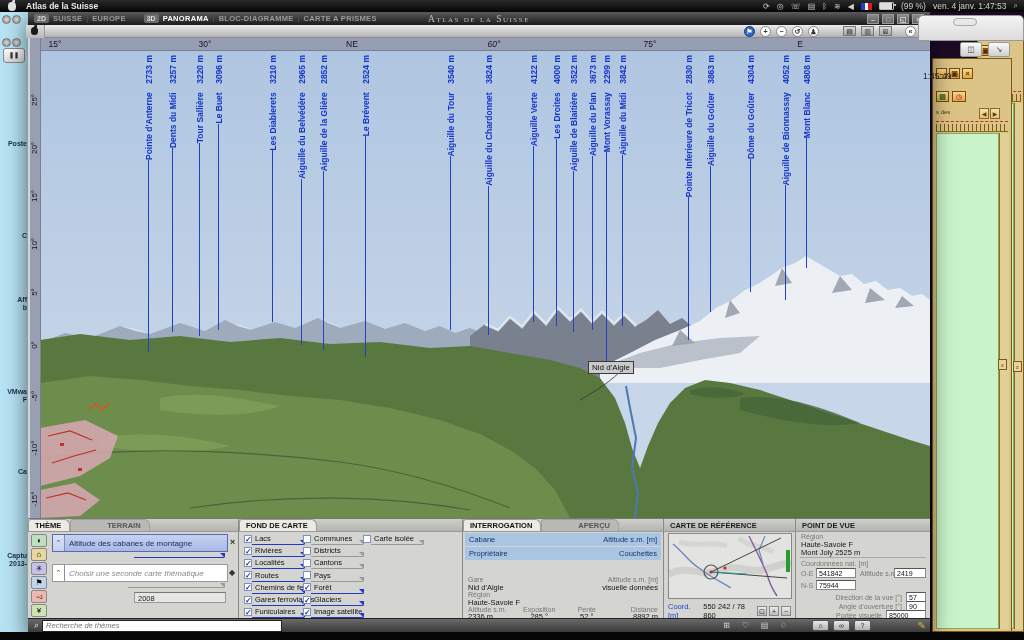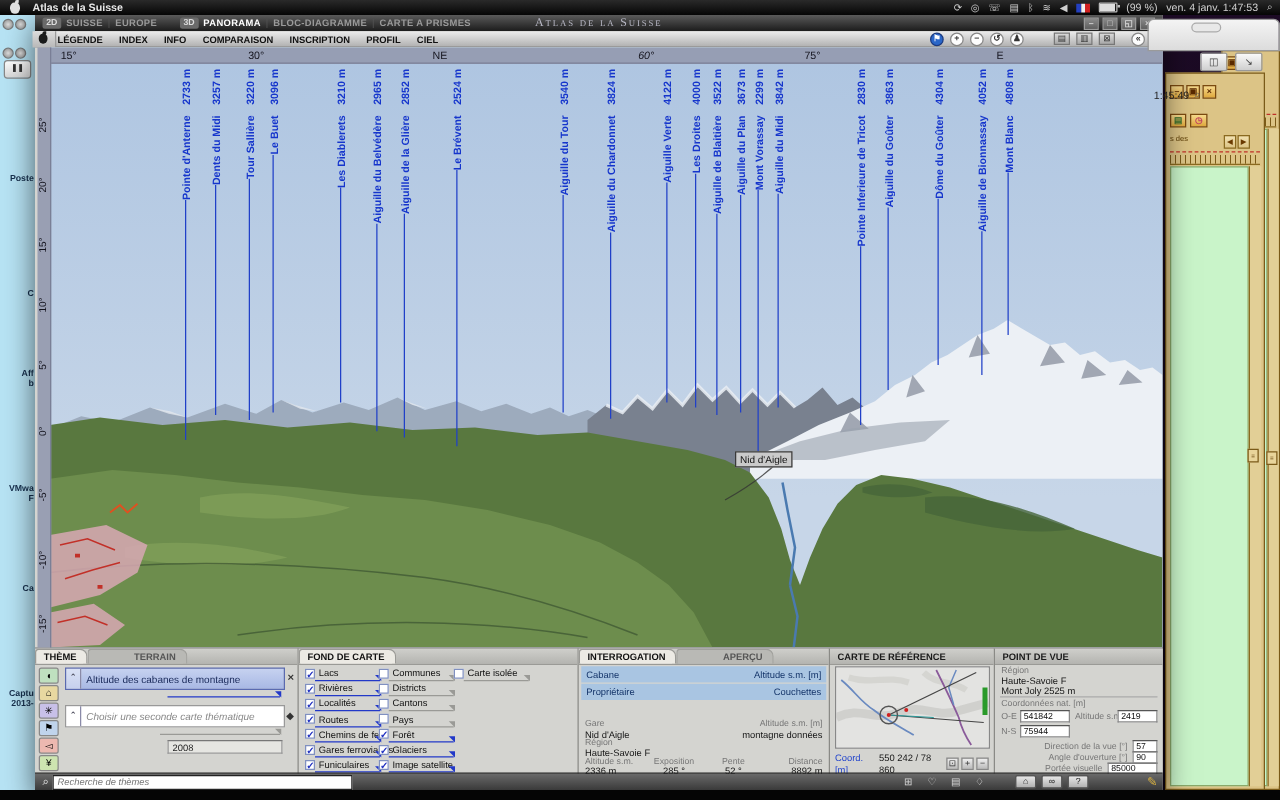--- a/index.html
+++ b/index.html
@@ -254,29 +254,20 @@
         <span class="winbtn">□</span>
         <span class="winbtn">◱</span>
         <span class="winbtn">×</span>
       </span>
   </div>
 
   <div class="abs" id="menurow">
     <div id="applebtn">
         <span class="apple"></span>
       </div>
-    <div id="menuitems">
-        <span>LÉGENDE</span>
-        <span>INDEX</span>
-        <span>INFO</span>
-        <span>COMPARAISON</span>
-        <span>INSCRIPTION</span>
-        <span>PROFIL</span>
-        <span>CIEL</span>
-      </div>
     <div id="tools">
         <span class="toolcirc blue">⚑</span>
         <span class="toolcirc">+</span>
         <span class="toolcirc">−</span>
         <span class="toolcirc">↺</span>
         <span class="toolcirc">♟</span>
         <span style="width: 14px;"></span>
         <span class="paneltool">▤</span>
         <span class="paneltool">▥</span>
         <span class="paneltool">⊠</span>
@@ -319,21 +310,21 @@
       <path d="M0,452 L35,445 L60,462 L40,478 L0,480 Z" fill="#d8a8b4" opacity="0.85"></path>
       <path d="M8,398 L30,393 L52,402 M12,425 L34,418 L56,412 M6,460 L28,455 L46,462" stroke="#c23028" stroke-width="1.2" fill="none"></path>
       <path d="M48,372 L56,366 L62,372 L70,365" stroke="#e05020" stroke-width="1.5" fill="none"></path>
       <rect x="20" y="405" width="4" height="3" fill="#c23028"></rect>
         <rect x="38" y="430" width="4" height="3" fill="#c23028"></rect>
     </svg>
     <div id="az-strip">
         <span class="aztick" style="left: 15px;">15°</span>
         <span class="aztick" style="left: 165px;">30°</span>
         <span class="aztick" style="left: 312px;">NE</span>
-        <span class="aztick" style="left: 477px; font-style: italic;">60°</span>
+        <span class="aztick" style="left: 454px; font-style: italic;">60°</span>
         <span class="aztick" style="left: 610px;">75°</span>
         <span class="aztick" style="left: 760px;">E</span>
       </div>
     <div id="peak-layer">
         <div class="peak" style="left: 102px; top: 17px; height: 297px;">
           <span class="peak-text">Pointe d'Anterne  2733 m</span>
           <div class="peak-line"></div>
         </div>
         <div class="peak" style="left: 126px; top: 17px; height: 277px;">
           <span class="peak-text">Dents du Midi  3257 m</span>
@@ -552,21 +543,21 @@
         <span>Cabane</span>
           <span>Altitude s.m. [m]</span>
       </div>
       <div class="introw" style="top:28px">
         <span>Propriétaire</span>
           <span>Couchettes</span>
       </div>
       <span class="abs glabel" style="left:5px;top:57px">Gare</span>
       <span class="abs glabel" style="right:5px;top:57px">Altitude s.m. [m]</span>
       <span class="abs gval" style="left:5px;top:64px">Nid d'Aigle</span>
-      <span class="abs gval" style="right:5px;top:64px">montagne données</span>
+      <span class="abs gval" style="right:5px;top:64px">visuelle données</span>
       <span class="abs glabel" style="left:5px;top:72px">Région</span>
       <span class="abs gval" style="left:5px;top:79px">Haute-Savoie   F</span>
       <div class="abs" id="stats-labels" style="left:5px;right:5px;top:87px;display:flex">
           <span class="statcol glabel" style="text-align: left;">Altitude s.m.</span>
           <span class="statcol glabel" style="text-align: center;">Exposition</span>
           <span class="statcol glabel" style="text-align: center;">Pente</span>
           <span class="statcol glabel" style="text-align: right;">Distance</span>
         </div>
       <div class="abs" id="stats-values" style="left:5px;right:5px;top:93px;display:flex">
           <span class="statcol gval" style="text-align: left;">2336 m</span>

